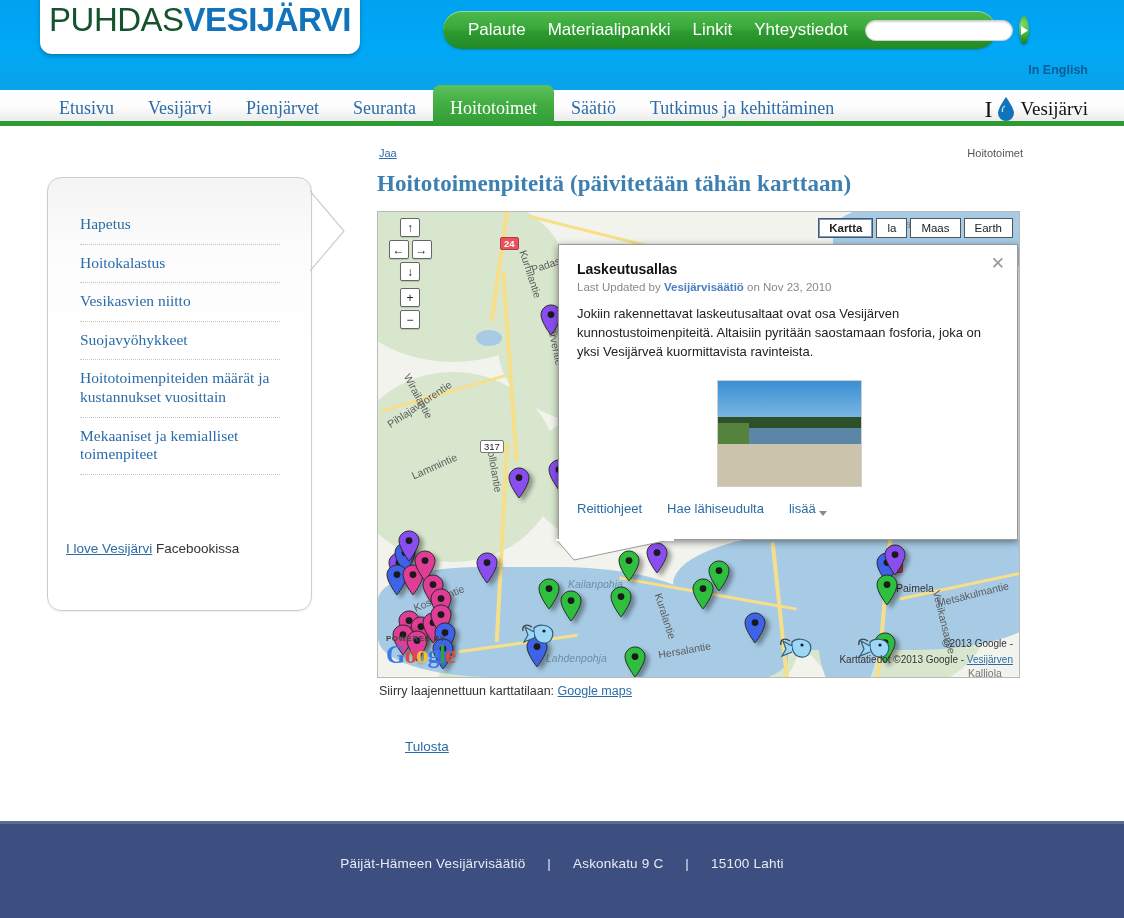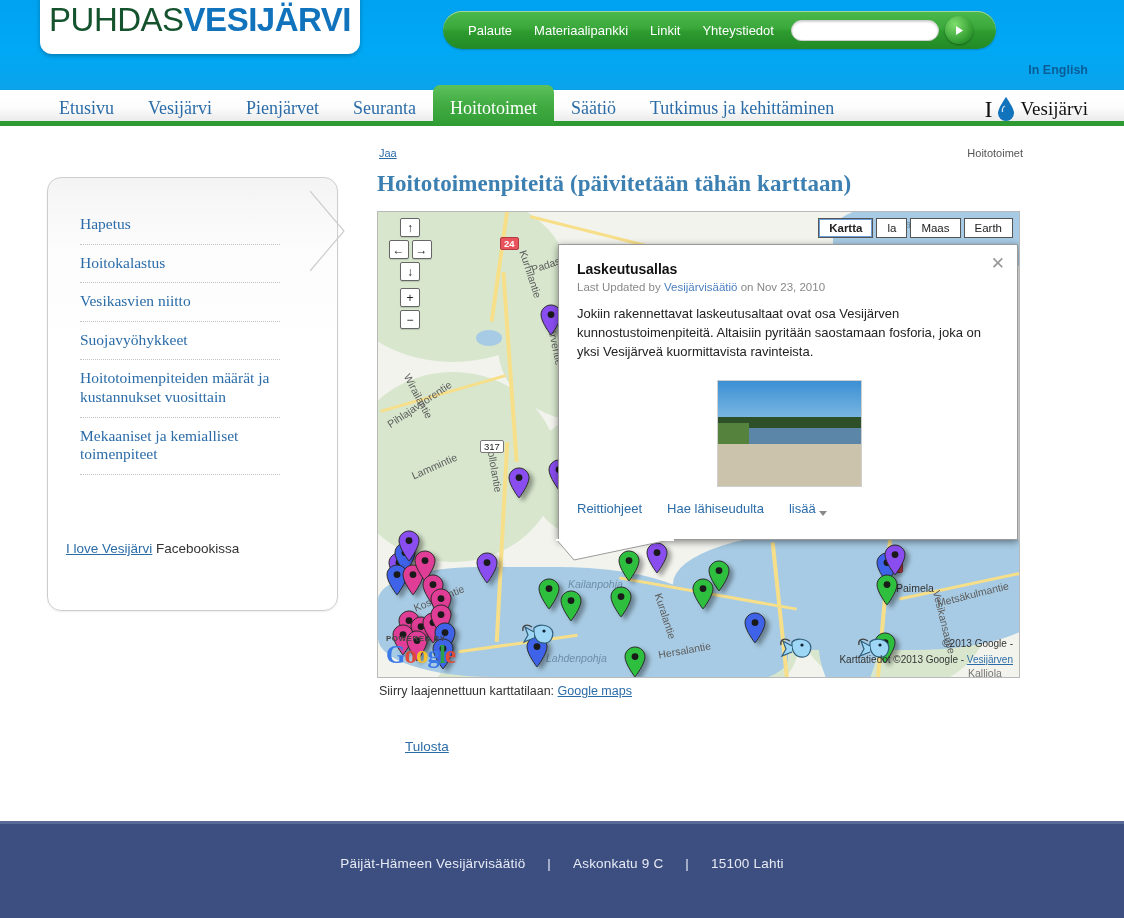--- a/index.html
+++ b/index.html
@@ -29,21 +29,21 @@
 
   
   .greenpill {
     position:absolute; left:443px; top:11px; width:553px; height:38px;
     border-radius:19px;
     background:linear-gradient(to bottom,#4cb94c 0%,#3aa83a 45%,#2d9a2f 55%,#228a25 100%);
     box-shadow:inset 0 1px 0 rgba(255,255,255,.45), 0 1px 2px rgba(0,0,0,.2);
     display:flex; align-items:center; padding:0 8px 0 14px; gap:0;
   }
   .greenpill a {
-    color:#fff; text-decoration:none; font-size:13px; padding:0 11px; white-space:nowrap;
+    color:#fff; text-decoration:none; font-size:17px; padding:0 11px; white-space:nowrap;
   }
   .searchbox {
     width:148px; height:21px; margin-left:6px;
     background:#fff; border:1px solid #cfcfcf; border-radius:11px;
     box-shadow:inset 0 1px 2px rgba(0,0,0,.18);
   }
   .searchgo {
     width:28px; height:28px; margin-left:6px; border-radius:50%;
     background:radial-gradient(circle at 35% 30%,#7ede6c,#2f9a2f 70%,#1b7a1d);
     box-shadow:0 1px 2px rgba(0,0,0,.35);
@@ -77,21 +77,21 @@
     display:flex; align-items:center; gap:4px;
   }
   .brandmark .bm-i { font-family:"Liberation Serif", serif; font-size:24px; color:#111; font-weight:400; }
   .brandmark .bm-t { font-family:"Liberation Serif", serif; font-size:19px; color:#111; }
 
   
   .content { position:absolute; left:0; top:131px; width:1124px; height:690px; background:#fff; }
 
   
   .sidebar {
-    position:absolute; left:47px; top:46px; width:291px; height:434px;
+    position:absolute; left:47px; top:46px; width:265px; height:434px;
     background:linear-gradient(to bottom,#f4f4f4 0%,#fcfcfc 16%,#ffffff 40%);
     border:1px solid #cdcdcd; border-radius:14px;
     box-shadow:0 1px 2px rgba(0,0,0,.07);
   }
   .sb-tail { position:absolute; left:310px; top:60px; width:36px; height:82px; }
   .sb-list { position:absolute; left:32px; top:28px; width:200px; }
   .sb-item {
     display:block; font-family:"Liberation Serif", serif; font-size:15.5px;
     color:#2b6ca8; text-decoration:none; padding:9px 0 10px 0; line-height:1.2;
     border-bottom:1px dotted #c4c4c4;
@@ -159,21 +159,21 @@
   .attr-b { position:absolute; right:6px; bottom:12px; font-size:10px; color:#333; }
   .attr-b a { color:#2b6ca8; }
 
   
   .infowin {
     position:absolute; left:180px; top:32px; width:460px; height:296px;
     background:#fff; border:1px solid #9a9a9a; box-shadow:0 2px 7px rgba(0,0,0,.45);
   }
   .iw-title { position:absolute; left:18px; top:16px; font-size:14px; font-weight:700; color:#111; }
   .iw-sub { position:absolute; left:18px; top:36px; font-size:11.5px; color:#888; }
-  .iw-sub a { color:#4a7fc1; text-decoration:none; }
+  .iw-sub a { color:#4a7fc1; text-decoration:none;font-weight:bold; }
   .iw-close { position:absolute; right:12px; top:10px; font-size:17px; color:#999; cursor:pointer; line-height:1; }
   .iw-body { position:absolute; left:18px; top:60px; width:420px; font-size:13px; color:#222; line-height:1.45; }
   .iw-photo {
     position:absolute; left:158px; top:135px; width:145px; height:107px;
     border:1px solid #cfcfcf; overflow:hidden; background:#cfd8c8;
   }
   .ph-sky { position:absolute; left:0; top:0; width:100%; height:42%; background:linear-gradient(to bottom,#3b8fd4,#86bfe4); }
   .ph-tree { position:absolute; left:0; top:34%; width:100%; height:13%; background:#2e5028; }
   .ph-water { position:absolute; left:0; top:45%; width:100%; height:17%; background:#5b86a8; }
   .ph-grass { position:absolute; left:0; top:40%; width:22%; height:26%; background:#55823c; }

